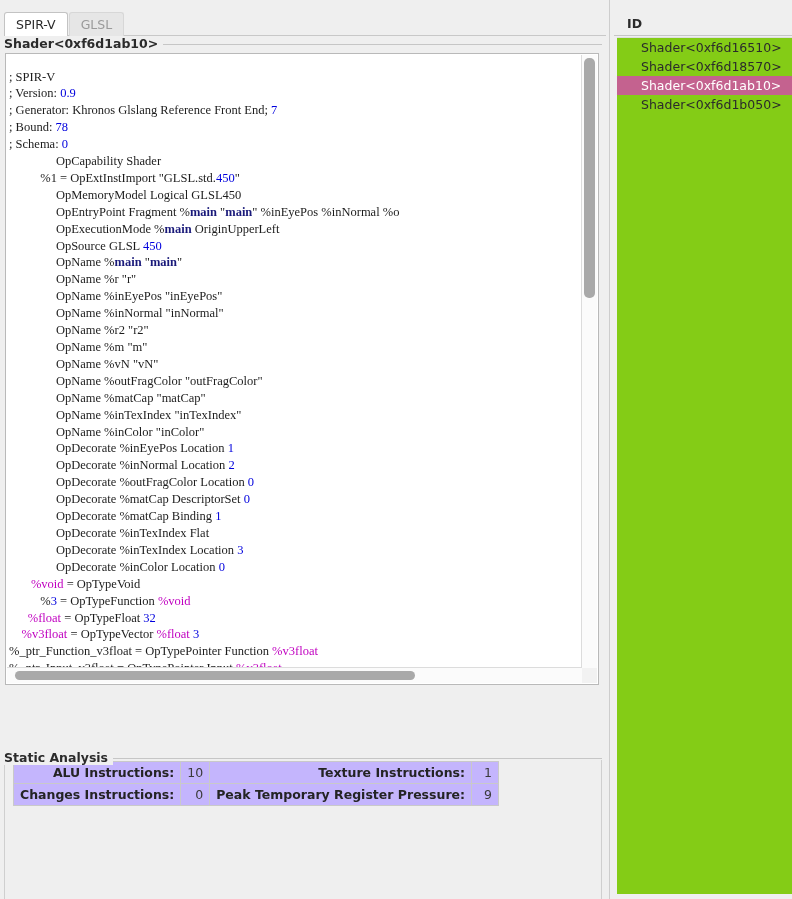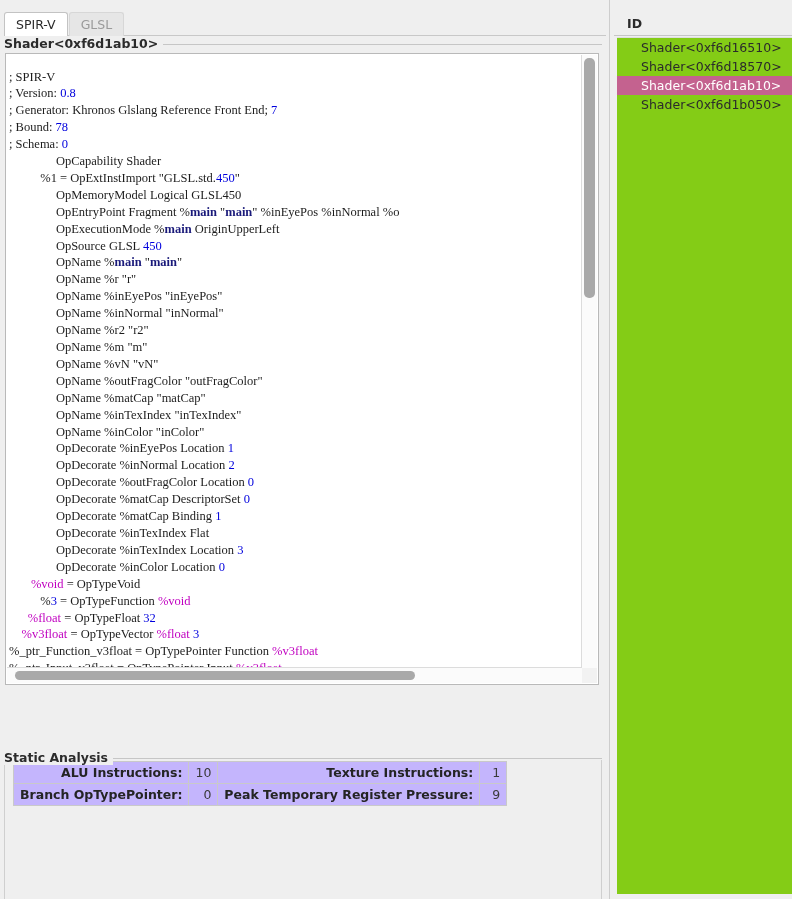--- a/index.html
+++ b/index.html
@@ -90,21 +90,21 @@
       <div class="tab inactive">GLSL</div>
     </div>
 
     <div class="gb-shader">
       <div class="gb-rule"></div>
       <div class="gb-title">Shader&lt;0xf6d1ab10&gt;</div>
 
       <div class="gb-body">
         <div class="editor">
           <pre class="code" id="code-text">; SPIR-V
-; Version: <span class="n">0.8</span>
+; Version: <span class="n">0.9</span>
 ; Generator: Khronos Glslang Reference Front End; <span class="n">7</span>
 ; Bound: <span class="n">78</span>
 ; Schema: <span class="n">0</span>
                OpCapability Shader
           %1 = OpExtInstImport "GLSL.std.<span class="n">450</span>"
                OpMemoryModel Logical GLSL450
                OpEntryPoint Fragment %<span class="id">main</span> "<span class="id">main</span>" %inEyePos %inNormal %o
                OpExecutionMode %<span class="id">main</span> OriginUpperLeft
                OpSource GLSL <span class="n">450</span>
                OpName %<span class="id">main</span> "<span class="id">main</span>"
@@ -153,21 +153,21 @@
 
     <table class="sa">
       <tbody>
           <tr>
         <td class="lbl w-alu">ALU Instructions:</td>
         <td class="val">10</td>
         <td class="lbl w-tex">Texture Instructions:</td>
         <td class="val">1</td>
       </tr>
       <tr>
-        <td class="lbl">Branch OpTypePointer:</td>
+        <td class="lbl">Changes Instructions:</td>
         <td class="val">0</td>
         <td class="lbl">Peak Temporary Register Pressure:</td>
         <td class="val">9</td>
       </tr>
     </tbody>
       </table>
   </div>
 
   <div class="splitter">
     <div class="line"></div>

